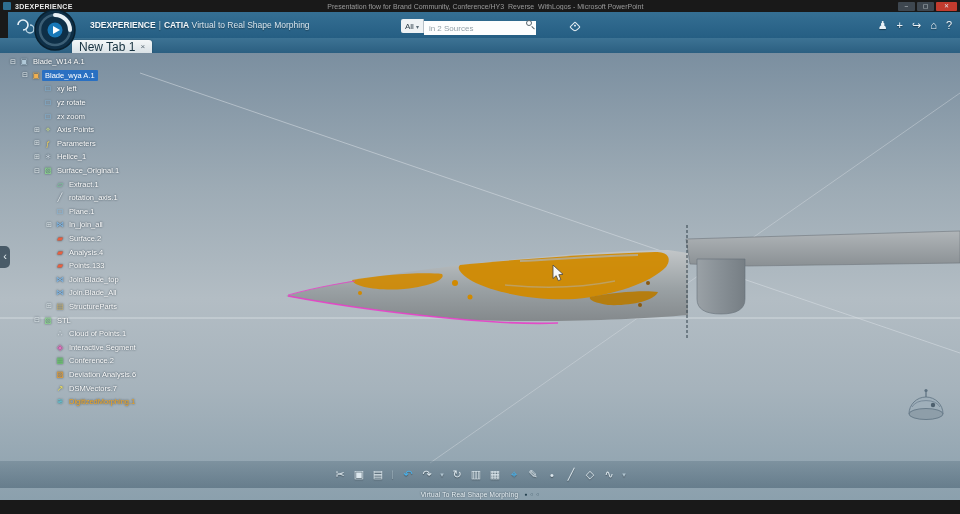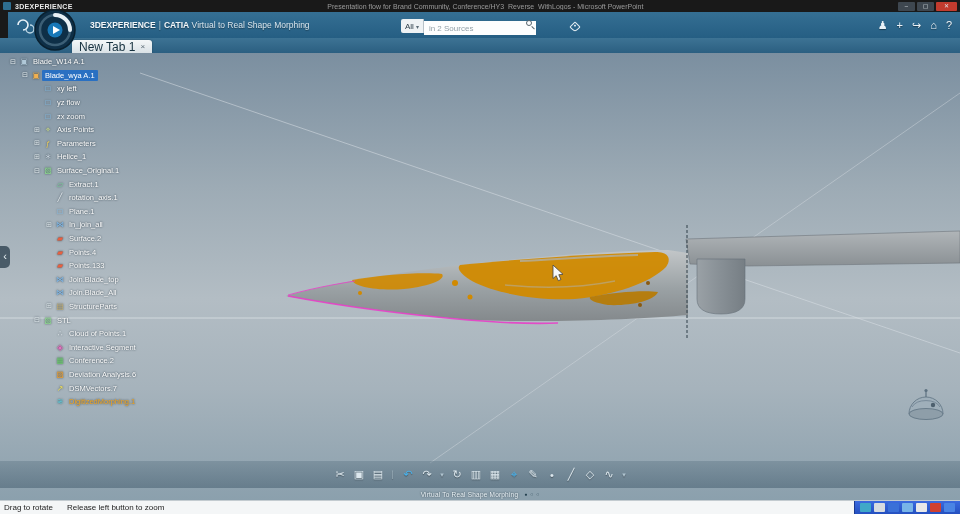--- a/index.html
+++ b/index.html
@@ -213,21 +213,21 @@
           <span class="tlabel">Blade_wya A.1</span>
         </div>
         <div class="trow" style="padding-left: 24px;">
           <span class="exp"></span>
           <span class="tico" style="color: rgb(143, 208, 255);">□</span>
           <span class="tlabel">xy left</span>
         </div>
         <div class="trow" style="padding-left: 24px;">
           <span class="exp"></span>
           <span class="tico" style="color: rgb(143, 208, 255);">□</span>
-          <span class="tlabel">yz flow</span>
+          <span class="tlabel">yz rotate</span>
         </div>
         <div class="trow" style="padding-left: 24px;">
           <span class="exp"></span>
           <span class="tico" style="color: rgb(143, 208, 255);">□</span>
           <span class="tlabel">zx zoom</span>
         </div>
         <div class="trow" style="padding-left: 24px;">
           <span class="exp">⊞</span>
           <span class="tico" style="color: rgb(216, 232, 144);">⌖</span>
           <span class="tlabel">Axis Points</span>
@@ -268,21 +268,21 @@
           <span class="tlabel">In_join_all</span>
         </div>
         <div class="trow" style="padding-left: 36px;">
           <span class="exp"></span>
           <span class="tico" style="color: rgb(232, 96, 64);">▰</span>
           <span class="tlabel">Surface.2</span>
         </div>
         <div class="trow" style="padding-left: 36px;">
           <span class="exp"></span>
           <span class="tico" style="color: rgb(232, 96, 64);">▰</span>
-          <span class="tlabel">Points.4</span>
+          <span class="tlabel">Analysis.4</span>
         </div>
         <div class="trow" style="padding-left: 36px;">
           <span class="exp"></span>
           <span class="tico" style="color: rgb(232, 96, 64);">▰</span>
           <span class="tlabel">Points.133</span>
         </div>
         <div class="trow" style="padding-left: 36px;">
           <span class="exp"></span>
           <span class="tico" style="color: rgb(128, 184, 232);">⋈</span>
           <span class="tlabel">Join.Blade_top</span>
@@ -359,27 +359,14 @@
     <div class="indicator">
       <span class="ind-label">Virtual To Real Shape Morphing</span>
       <span class="dots">
           <span class="dot">●</span>
           <span class="dot">○</span>
           <span class="dot">○</span>
         </span>
     </div>
   </div>
 
-  <div class="statusbar">
-    <span class="hint">Drag to rotate</span>
-    <span class="hint">Release left button to zoom</span>
-    <div class="taskbar">
-        <span class="tray-ico" style="background: rgb(63, 168, 200);"></span>
-        <span class="tray-ico" style="background: rgb(216, 220, 224);"></span>
-        <span class="tray-ico" style="background: rgb(58, 112, 216);"></span>
-        <span class="tray-ico" style="background: rgb(120, 180, 232);"></span>
-        <span class="tray-ico" style="background: rgb(232, 232, 232);"></span>
-        <span class="tray-ico" style="background: rgb(208, 64, 48);"></span>
-        <span class="tray-ico" style="background: rgb(74, 132, 228);"></span>
-      </div>
-  </div>
 
 </div>
 
 </body></html>

